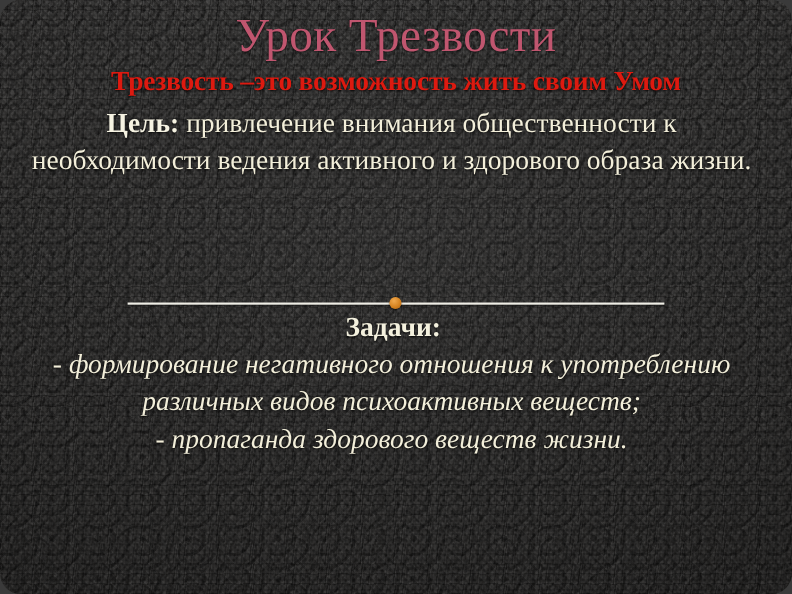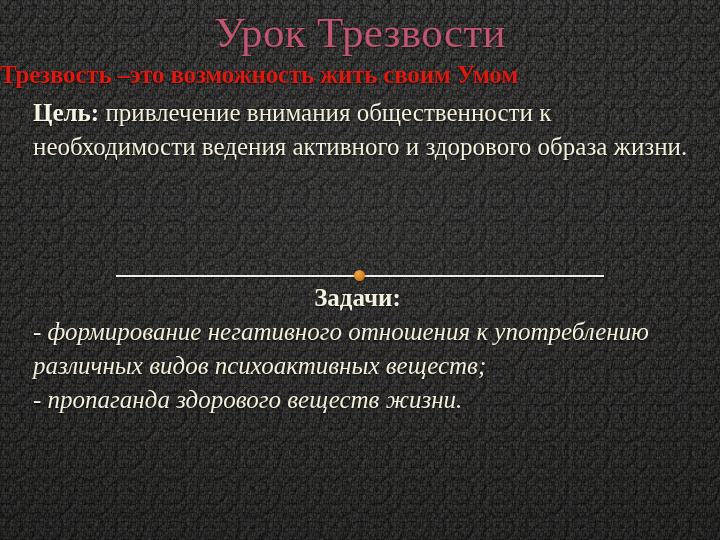--- a/index.html
+++ b/index.html
@@ -16,20 +16,21 @@
   }
 
   
   .slide {
     position: relative;
     width: 720px;
     height: 540px;
     box-sizing: border-box;
     overflow: hidden;
     background-color: #3a3938;
+    border-radius: 19px;
   }
 
   
   .slide-texture {
     position: absolute;
     inset: 0;
     pointer-events: none;
     background-color: #3b3a39;
     background-image:
       repeating-linear-gradient(97deg,
@@ -103,34 +104,36 @@
     text-shadow: 0 1px 2px rgba(0,0,0,0.65);
     white-space: nowrap;
   }
 
   
   .subtitle {
     position: absolute;
     top: 60px;
     left: 0;
     width: 720px;
+    text-align: center;
     font-size: 25px;
     line-height: 30px;
     font-weight: 700;
     color: #dd1a10;
     letter-spacing: -0.2px;
     text-shadow: 0 1px 2px rgba(0,0,0,0.75);
     white-space: nowrap;
   }
 
   
   .body-block {
     position: absolute;
-    left: 33px;
+    left: 14px;
     width: 684px;
+    text-align: center;
     color: #f3efda;
     font-size: 25px;
     line-height: 34px;
     text-shadow: 0 1px 2px rgba(0,0,0,0.8);
   }
   .body-block.goal { top: 96px; }
   .body-block.tasks { top: 315px; font-style: italic; }
 
   .body-block b,
   .strong {

